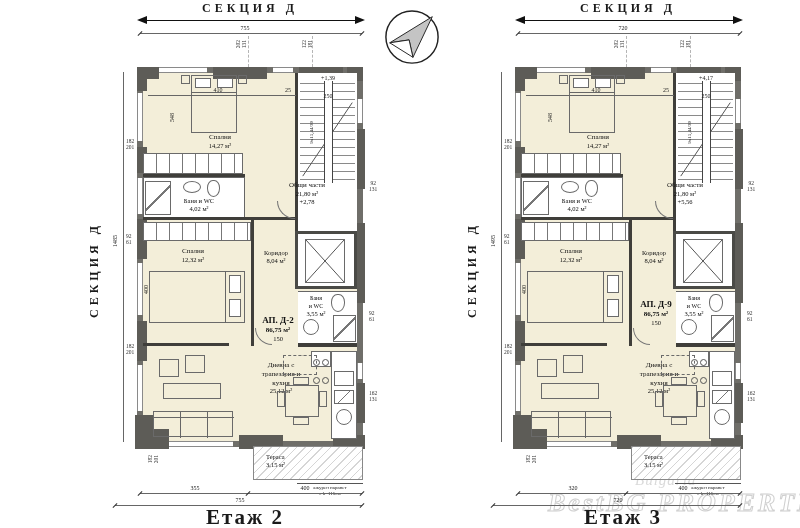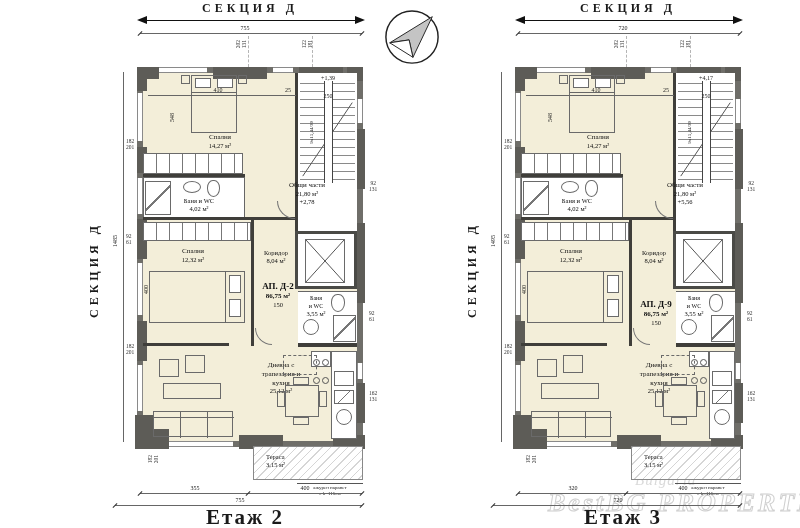--- a/index.html
+++ b/index.html
@@ -195,21 +195,21 @@
       <div class="vl" style="left:82px;top:198px;height:52px"></div>
       <div class="dim vtx" style="left:0px;top:212px">400</div>
       <div class="wall" style="left:108px;top:144px;width:3px;height:129px"></div>
       <div class="wall" style="left:0;top:270px;width:86px;height:3px"></div>
 
       <div class="lbl" style="left:112px;top:176px;width:42px;font-size:6.5px">
         <div>Коридор</div>
         <div class="ar">8,04 м²</div>
       </div>
       <div class="arc" style="left:134px;top:128px;width:17px;height:17px"></div>
-      <div class="lbl" style="left:106px;top:208px;width:58px">
+      <div class="lbl" style="left:106px;top:242px;width:58px">
         <div class="big">АП. Д-2</div>
         <div style="font-weight:bold;font-size:7px">86,75 м²</div>
         <div class="ar">150</div>
       </div>
 
       <div class="white" style="left:152px;top:158px;width:62px;height:58px;border:3px solid #4a4a46;box-sizing:border-box">
         <div class="furn" style="left:7px;top:5px;width:40px;height:44px;background:#fff">
           <svg width="100%" height="100%" viewBox="0 0 10 10" preserveAspectRatio="none">
             <line x1="0" y1="0" x2="10" y2="10" stroke="#555" vector-effect="non-scaling-stroke"></line>
             <line x1="10" y1="0" x2="0" y2="10" stroke="#555" vector-effect="non-scaling-stroke"></line>

